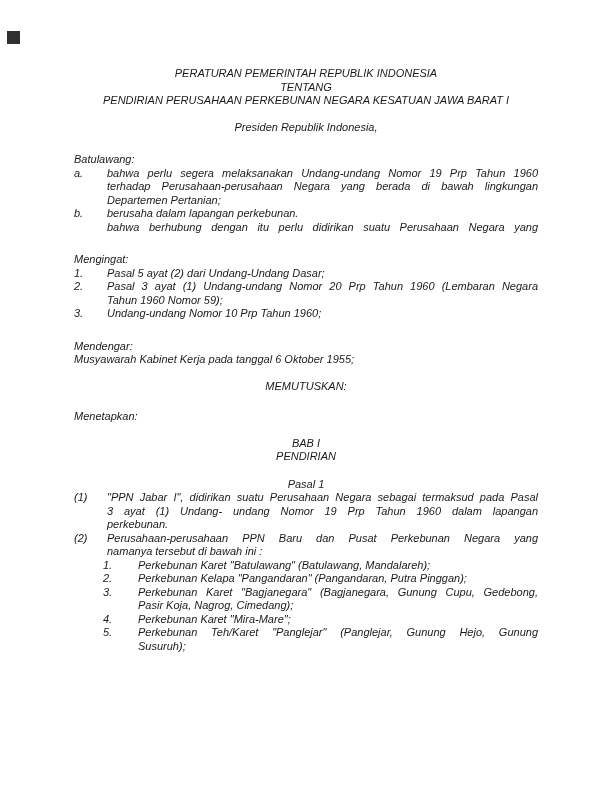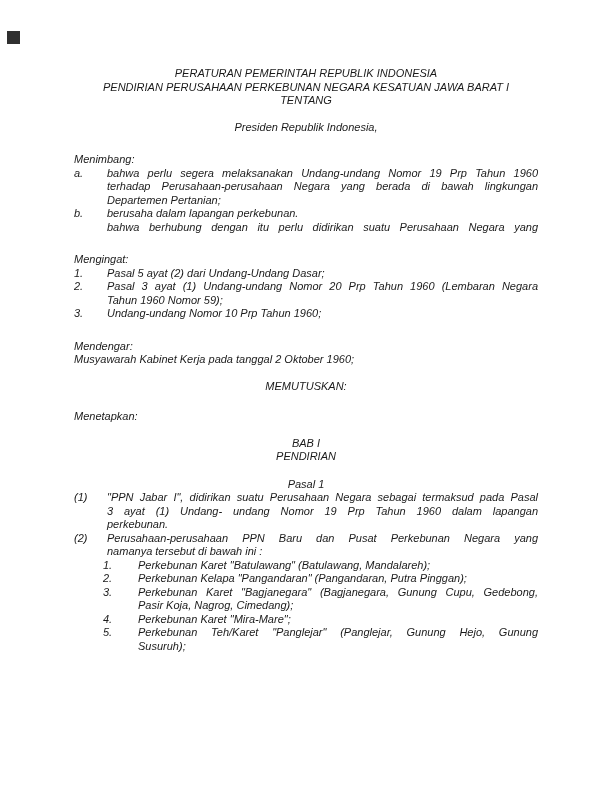--- a/index.html
+++ b/index.html
@@ -40,27 +40,27 @@
 </head>
 <body>
 
 <div class="page">
   <div class="scan-artifact"></div>
 
   <div class="content">
 
     <div class="center">
       <div>PERATURAN PEMERINTAH REPUBLIK INDONESIA</div>
+      <div>TENTANG</div>
       <div>PENDIRIAN PERUSAHAAN PERKEBUNAN NEGARA KESATUAN JAWA BARAT I</div>
-      <div>TENTANG</div>
     </div>
 
     <div class="center gap-s">Presiden Republik Indonesia,</div>
 
-    <div class="gap-l">Menimbang:</div>
+    <div class="gap-l">Batulawang:</div>
     <div class="li">
       <div class="m1">a.</div>
       <div class="t">
         <div class="ln jl">bahwa perlu segera melaksanakan Undang-undang Nomor 19 Prp Tahun 1960</div>
         <div class="ln jl">terhadap Perusahaan-perusahaan Negara yang berada di bawah lingkungan</div>
         <div class="ln">Departemen Pertanian;</div>
       </div>
     </div>
     <div class="li">
       <div class="m1">b.</div>
@@ -85,21 +85,21 @@
       </div>
     </div>
     <div class="li">
       <div class="m1">3.</div>
       <div class="t">
         <div class="ln">Undang-undang Nomor 10 Prp Tahun 1960;</div>
       </div>
     </div>
 
     <div class="gap-l">Mendengar:</div>
-    <div>Musyawarah Kabinet Kerja pada tanggal 2 Oktober 1960;</div>
+    <div>Musyawarah Kabinet Kerja pada tanggal 6 Oktober 1955;</div>
 
     <div class="center gap-s">MEMUTUSKAN:</div>
 
     <div class="gap-m">Menetapkan:</div>
     <div>
     </div>
 
     <div class="center gap-s">
       <div>BAB I</div>
       <div>PENDIRIAN</div>

